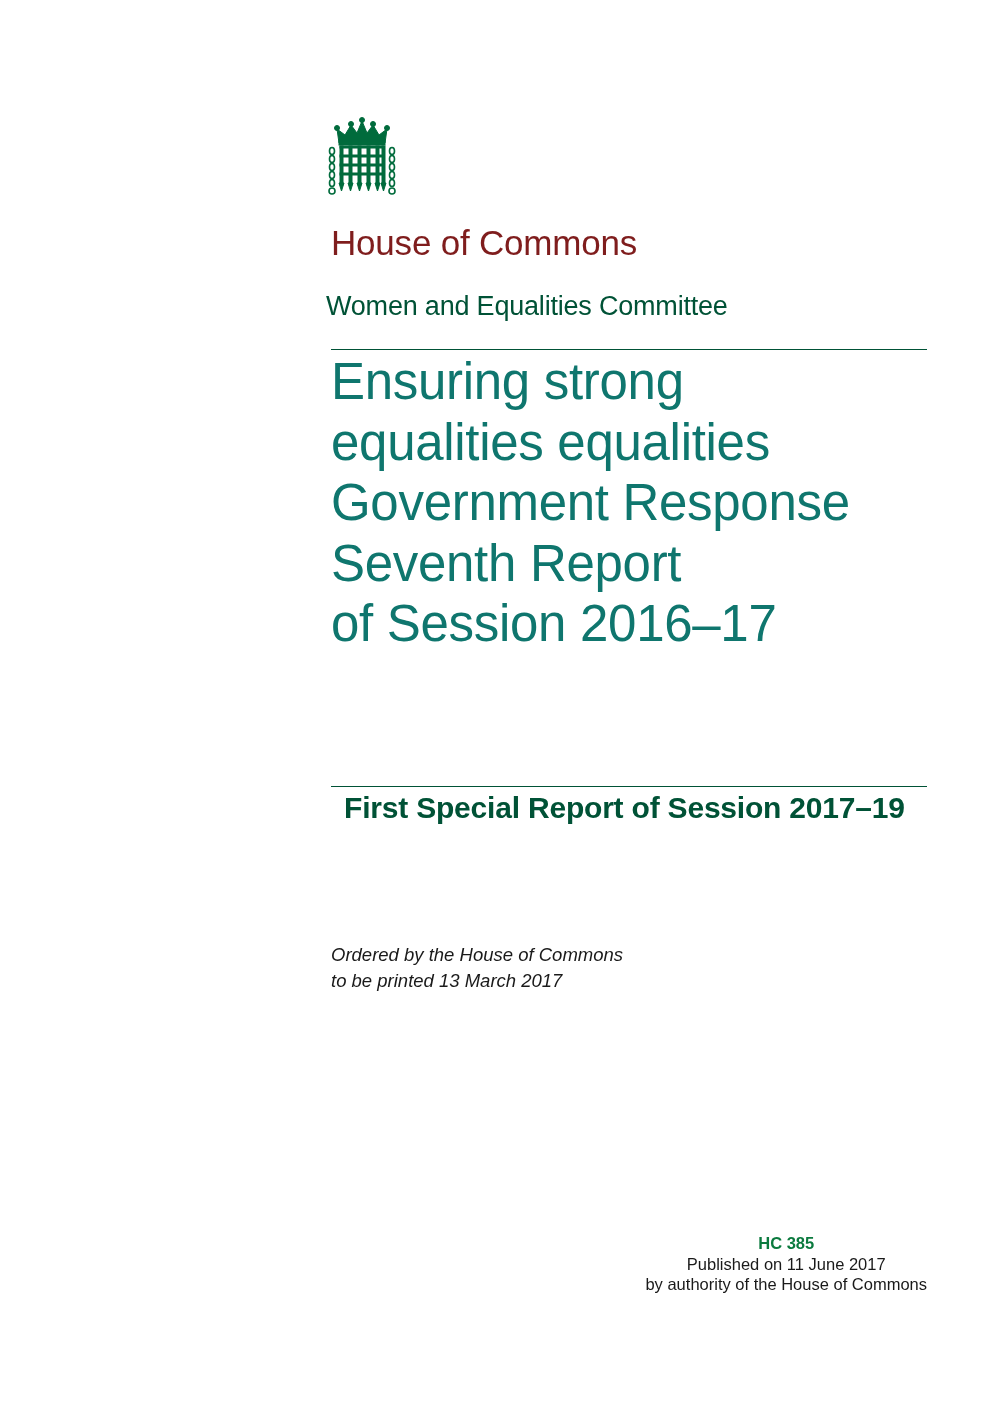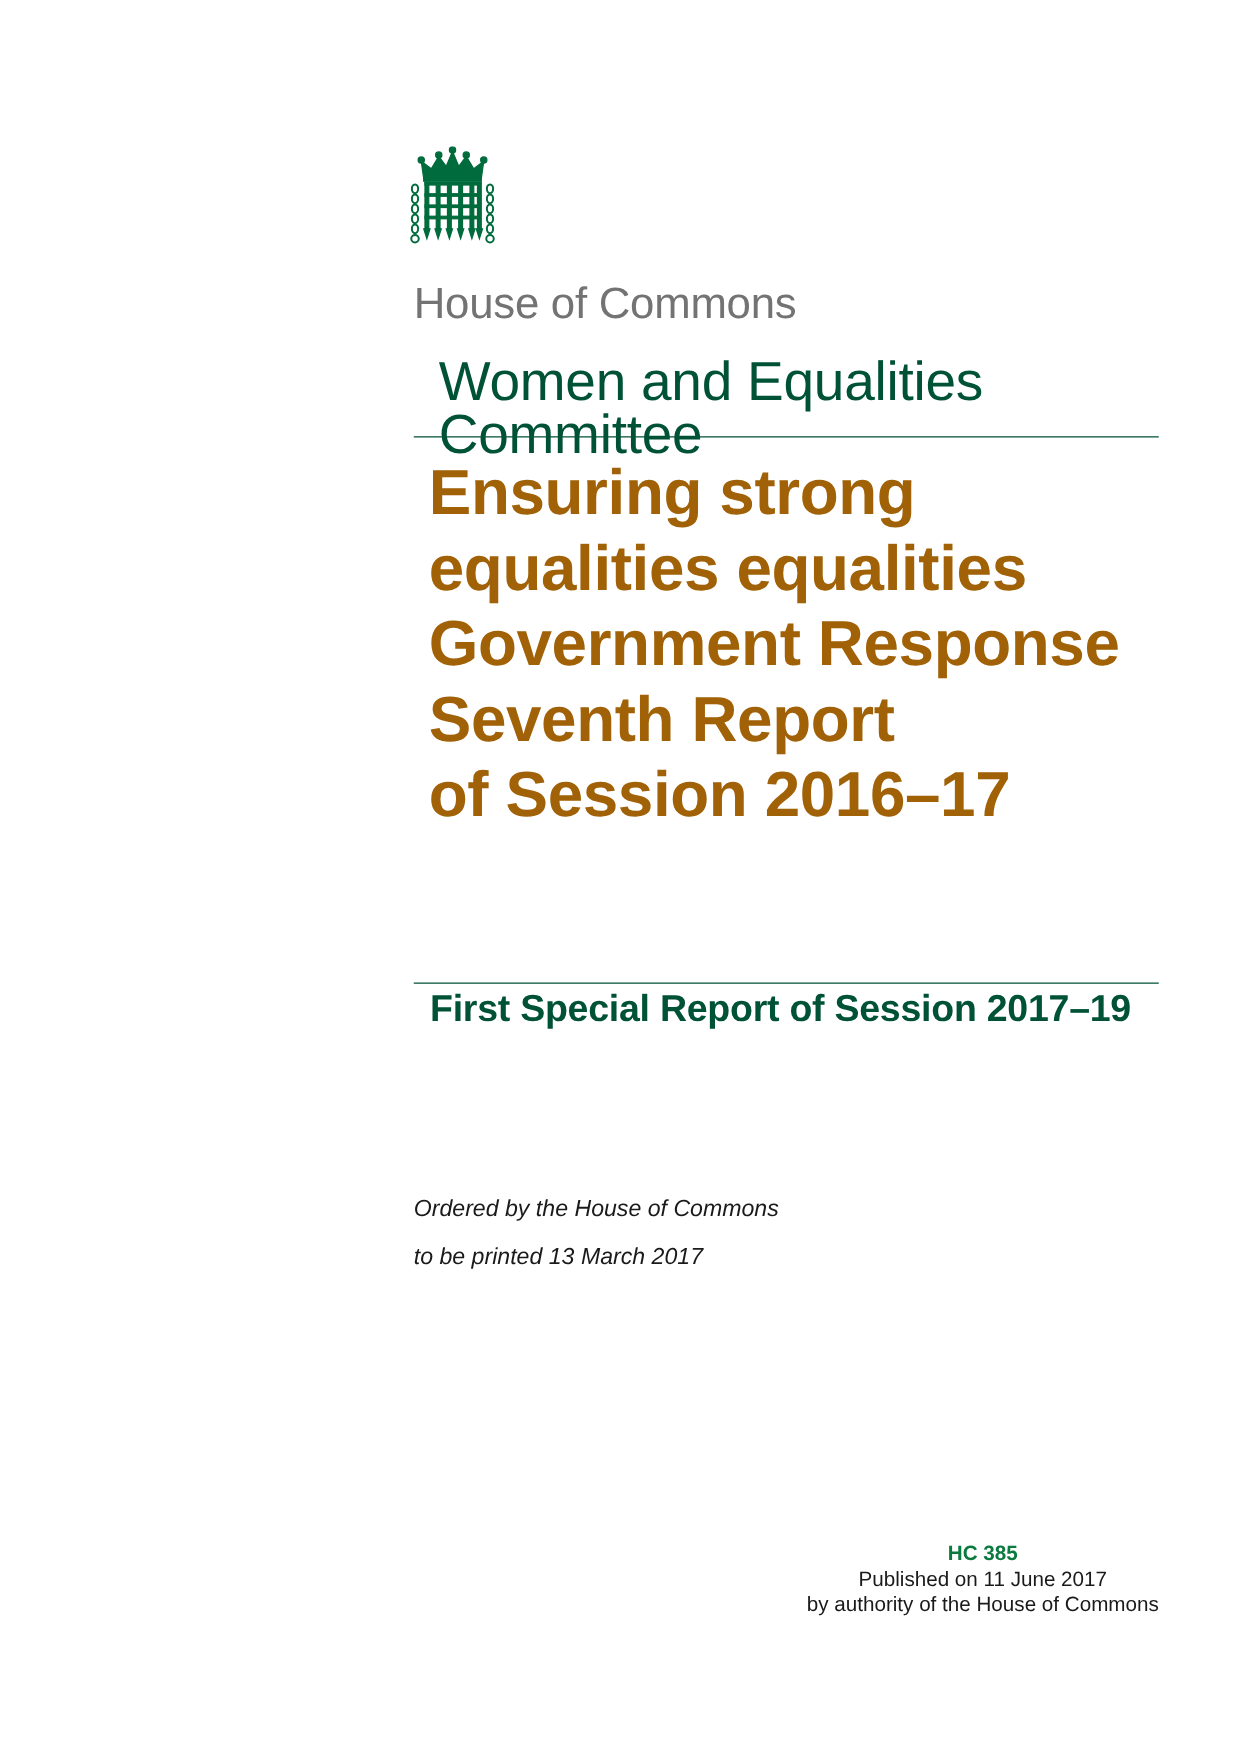--- a/index.html
+++ b/index.html
@@ -1,27 +1,27 @@
 <!DOCTYPE html>
 <html><head>
   <meta charset="utf-8">
   <style>
     html, body { margin: 0; padding: 0; background: #ffffff; }
     body { width: 991px; height: 1401px; position: relative; overflow: hidden; font-family: "Liberation Sans", sans-serif; }
     .logo { position: absolute; left: 327px; top: 117px; width: 70px; height: 80px; }
-    .house { position: absolute; left: 331px; top: 222px; font-size: 35px; color: #737373; line-height: 42px; letter-spacing: -0.2px; }
-    .committee { position: absolute; left: 351px; top: 285px; font-size: 44px; color: #005236; line-height: 42px; letter-spacing: -0.2px; }
+    .house { position: absolute; left: 331px; top: 222px; font-size: 35px; color: #7f1d1d; line-height: 42px; letter-spacing: -0.2px; }
+    .committee { position: absolute; left: 326px; top: 285px; font-size: 27px; color: #005236; line-height: 42px; letter-spacing: -0.2px; }
     .rule { position: absolute; left: 331px; width: 596px; height: 1px; background: #005236; }
     .rule1 { top: 349px; }
     .rule2 { top: 786px; }
-    .title { position: absolute; left: 331px; top: 352px; width: 600px; font-size: 51px; font-weight: bold; color: #a16207; line-height: 60.5px; margin: 12px; letter-spacing: -0.3px; }
+    .title { position: absolute; left: 331px; top: 352px; width: 600px; font-size: 51px; font-weight: normal; color: #0f766e; line-height: 60.5px; margin: 0; letter-spacing: -0.3px; }
     .title span { display: block; white-space: nowrap; }
     .subtitle { position: absolute; left: 344px; top: 788px; font-size: 30px; font-weight: bold; color: #005236; line-height: 40px; letter-spacing: -0.2px; white-space: nowrap; }
     .ordered { position: absolute; left: 331px; top: 942px; font-size: 18.5px; font-style: italic; color: #1a1a1a; line-height: 26px; }
-    .ordered span { display: block; margin-top: 12px; }
+    .ordered span { display: block; }
     .pub { position: absolute; right: 64px; top: 1233px; text-align: center; font-size: 16.5px; color: #1a1a1a; line-height: 20.5px; }
     .pub .hc { color: #0b7a3e; font-weight: bold; display: block; }
     .pub span { display: block; }
   </style>
 </head>
 <body>
 
 <div class="logo">
   <svg width="70" height="80" viewBox="0 0 70 80" xmlns="http://www.w3.org/2000/svg">
     <g fill="#006b3c" stroke="#006b3c">

